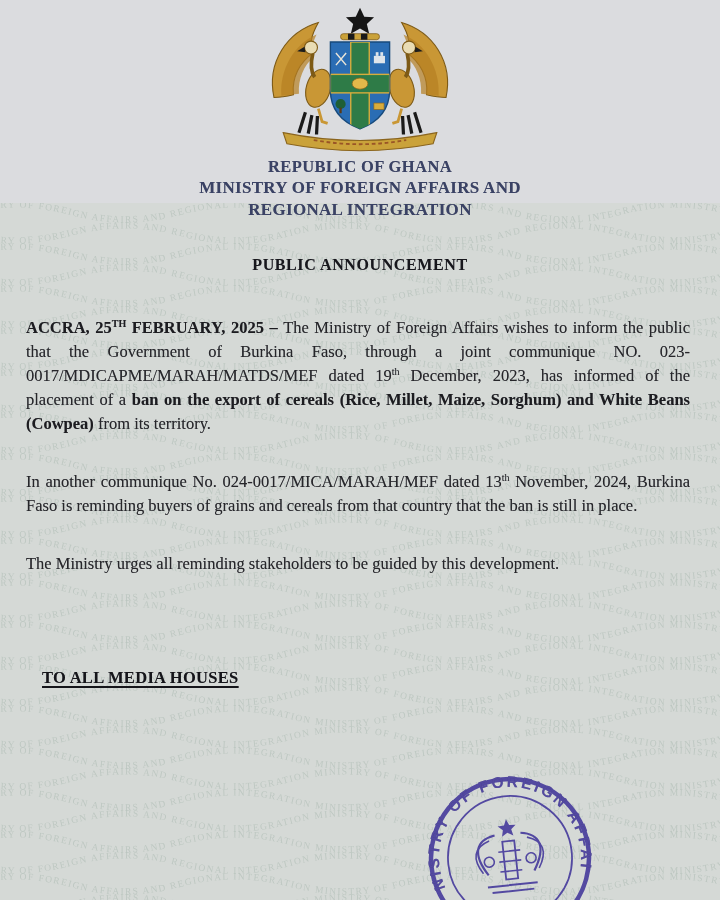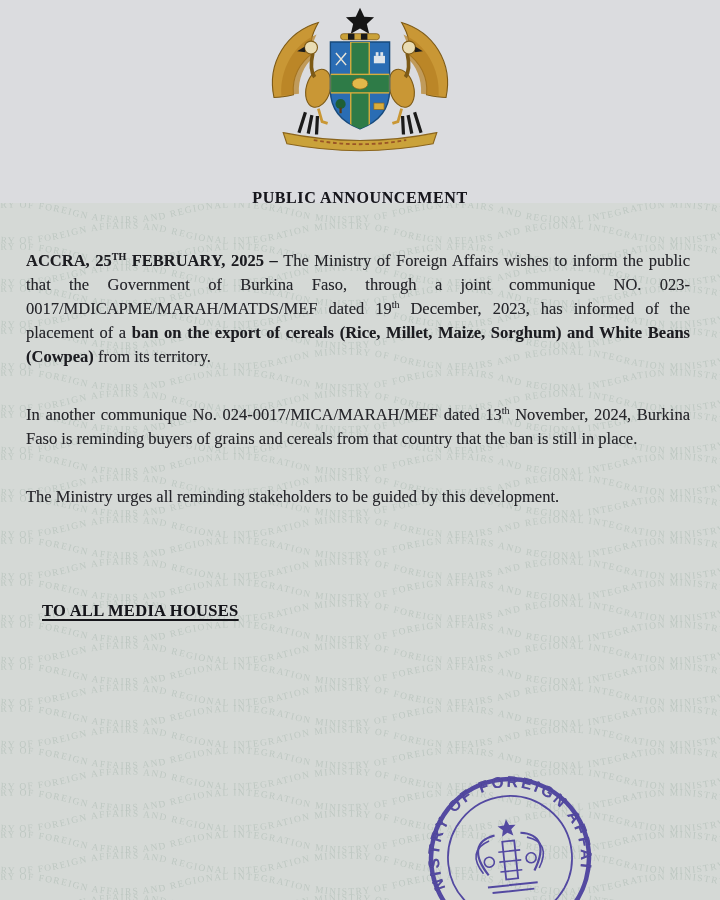--- a/index.html
+++ b/index.html
@@ -162,20 +162,25 @@
       <rect x="127" y="51" width="3" height="4" fill="#dfe5ea"></rect>
       <circle cx="84" cy="107" r="5.5" fill="#1f5f35"></circle>
       <rect x="82.8" y="111" width="2.4" height="6" fill="#5b3a14"></rect>
       <rect x="120" y="106" width="11" height="7" fill="#d8ac3c" stroke="#8a641d" stroke-width="0.7"></rect>
 
       <path d="M 22 138 Q 105 155 188 138 L 184 150 Q 105 165 26 150 Z" fill="#caa23a" stroke="#8a641d" stroke-width="1.2"></path>
       <path d="M 55 146 Q 105 155 155 146" stroke="#8a3b20" stroke-width="2" stroke-dasharray="4 3" fill="none" opacity="0.75"></path>
     </svg>
 
     
+    <div class="hdr">
+      <div class="hdr-country">REPUBLIC OF GHANA</div>
+      <div class="hdr-line">MINISTRY OF FOREIGN AFFAIRS AND</div>
+      <div class="hdr-line">REGIONAL INTEGRATION</div>
+    </div>
 
     <div class="announce">PUBLIC ANNOUNCEMENT</div>
 
 
     <div class="bodytext">
       <p class="para first">
         <b><span>ACCRA, 25</span><sup>TH</sup><span> FEBRUARY, 2025 – </span></b><span>The Ministry of Foreign Affairs wishes to inform the public that the Government of Burkina Faso, through a joint communique NO. 023-0017/MDICAPME/MARAH/MATDS/MEF dated 19</span><sup>th</sup><span> December, 2023, has informed of the placement of a </span><b>ban on the export of cereals (Rice, Millet, Maize, Sorghum) and White Beans (Cowpea)</b><span> from its territory.</span>
       </p>
       <p class="para">
         <span>In another communique No. 024-0017/MICA/MARAH/MEF dated 13</span><sup>th</sup><span> November, 2024, Burkina Faso is reminding buyers of grains and cereals from that country that the ban is still in place.</span>

